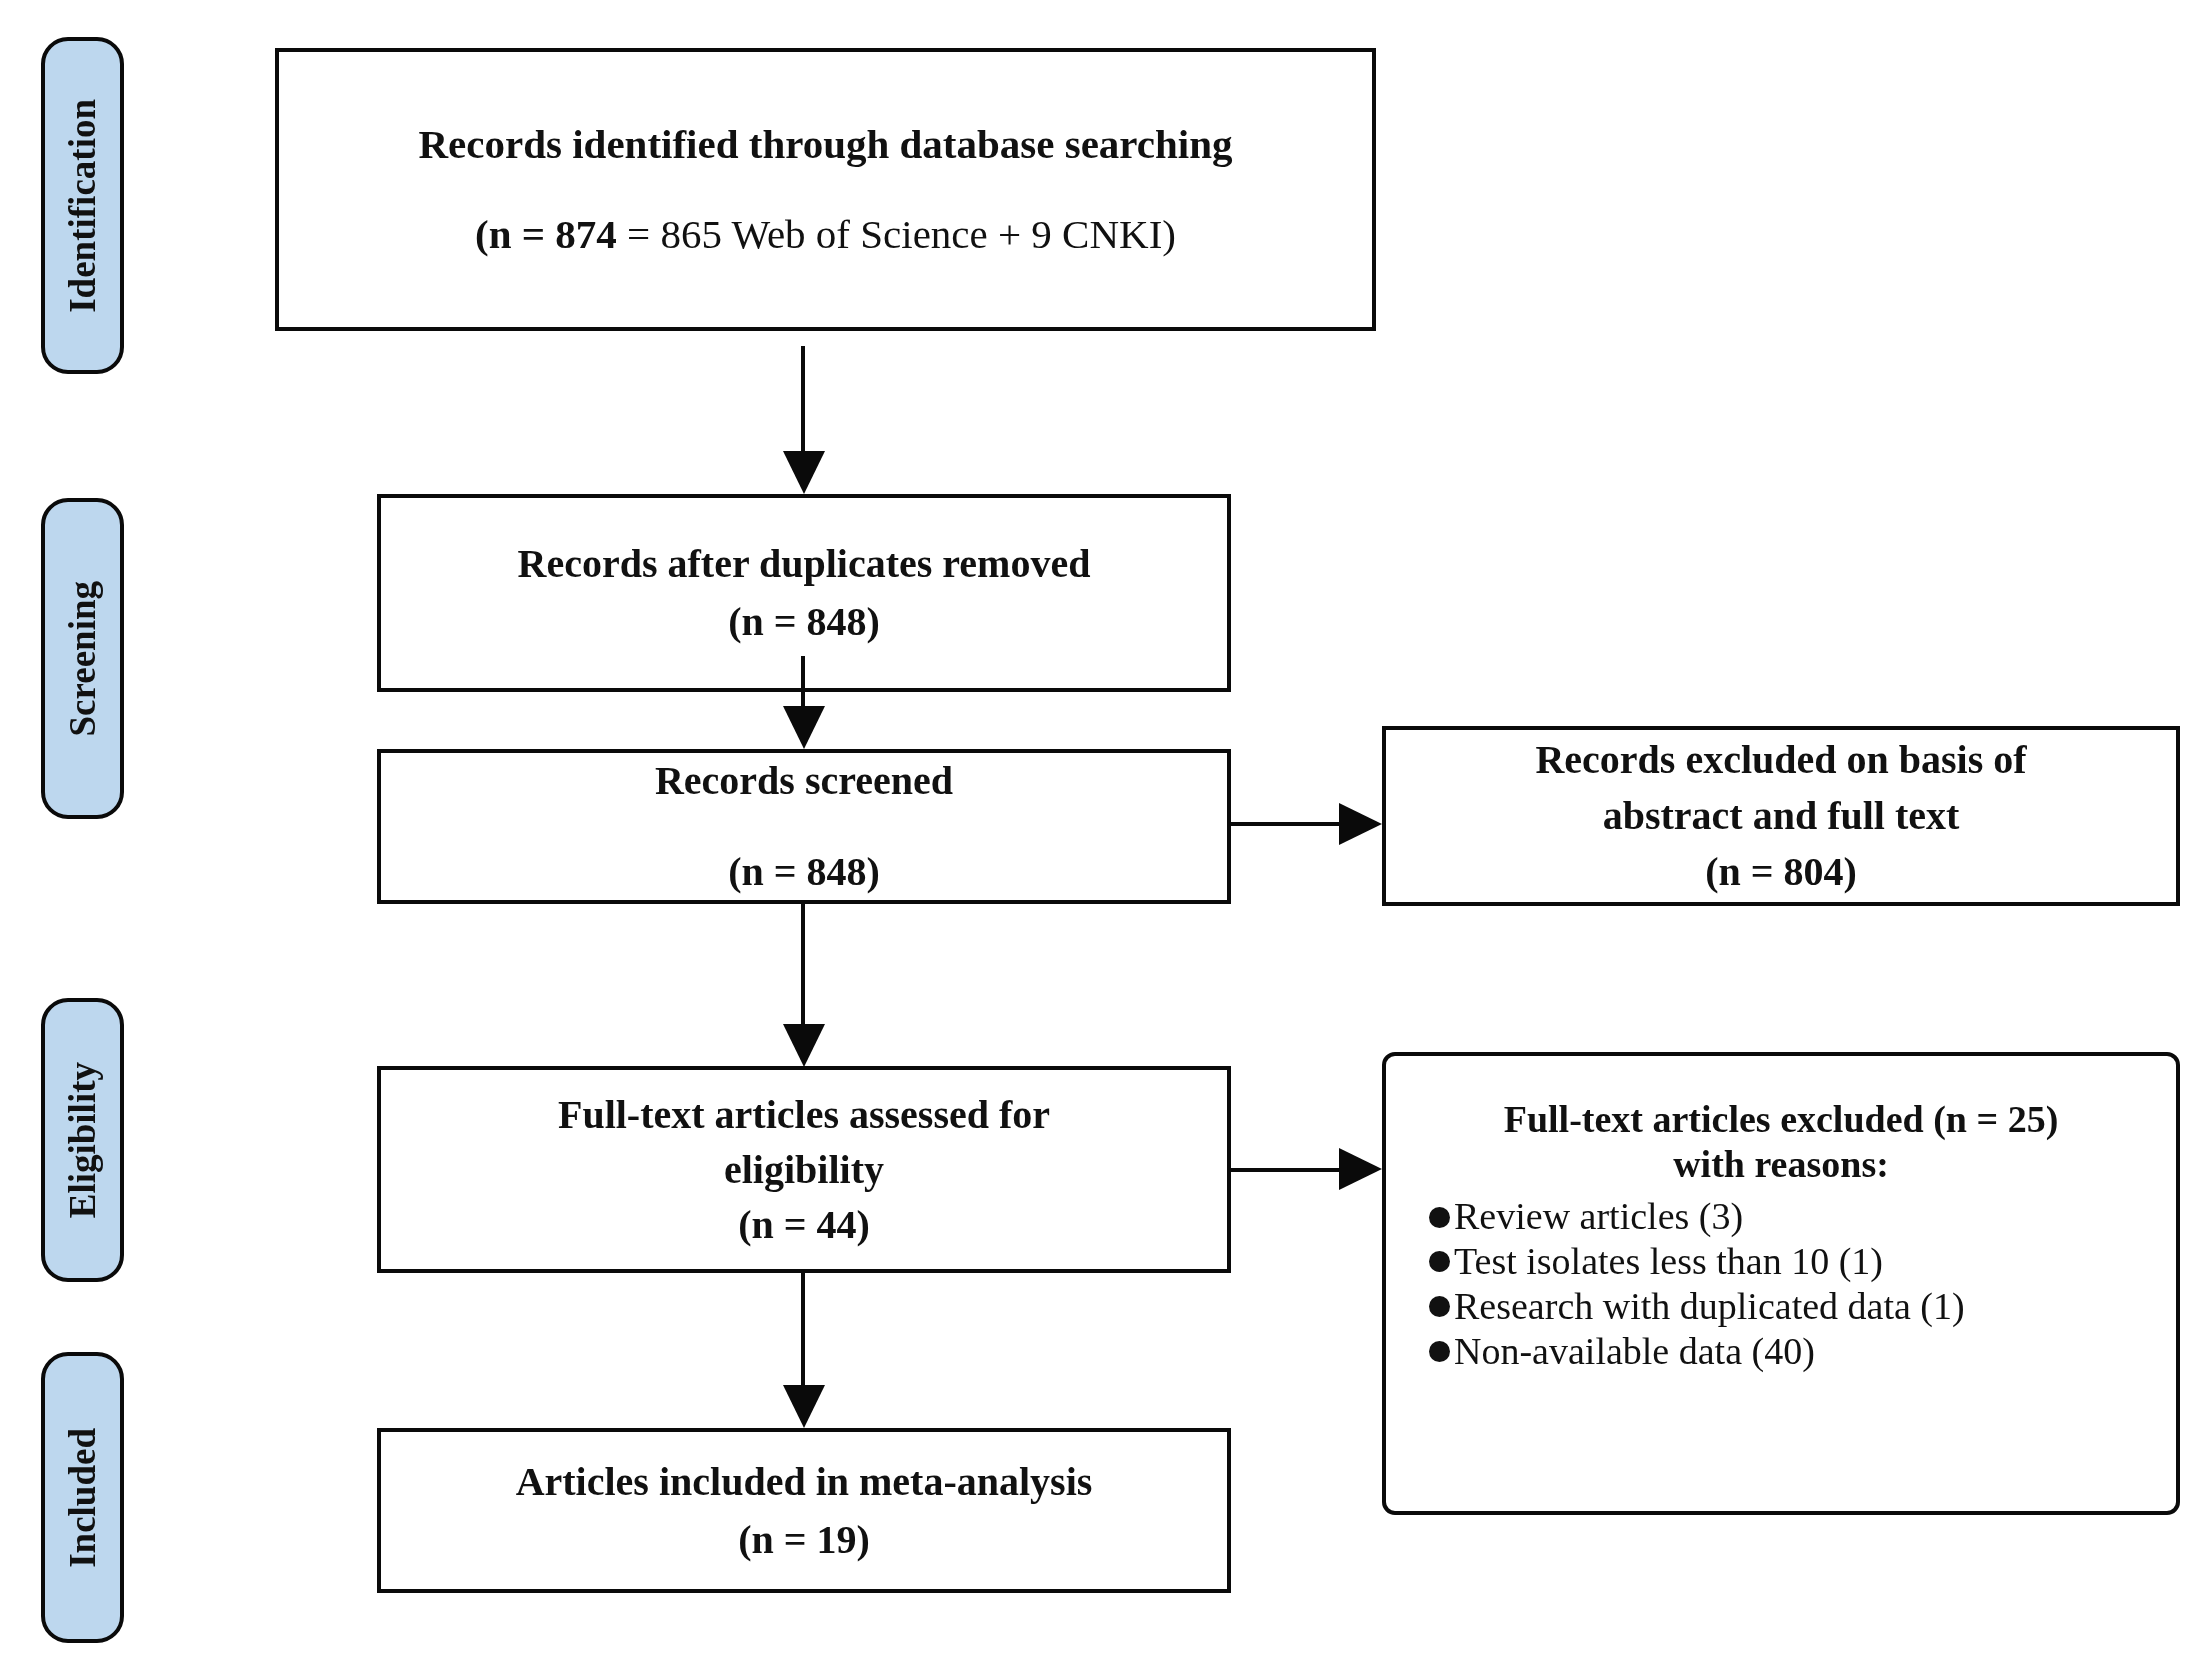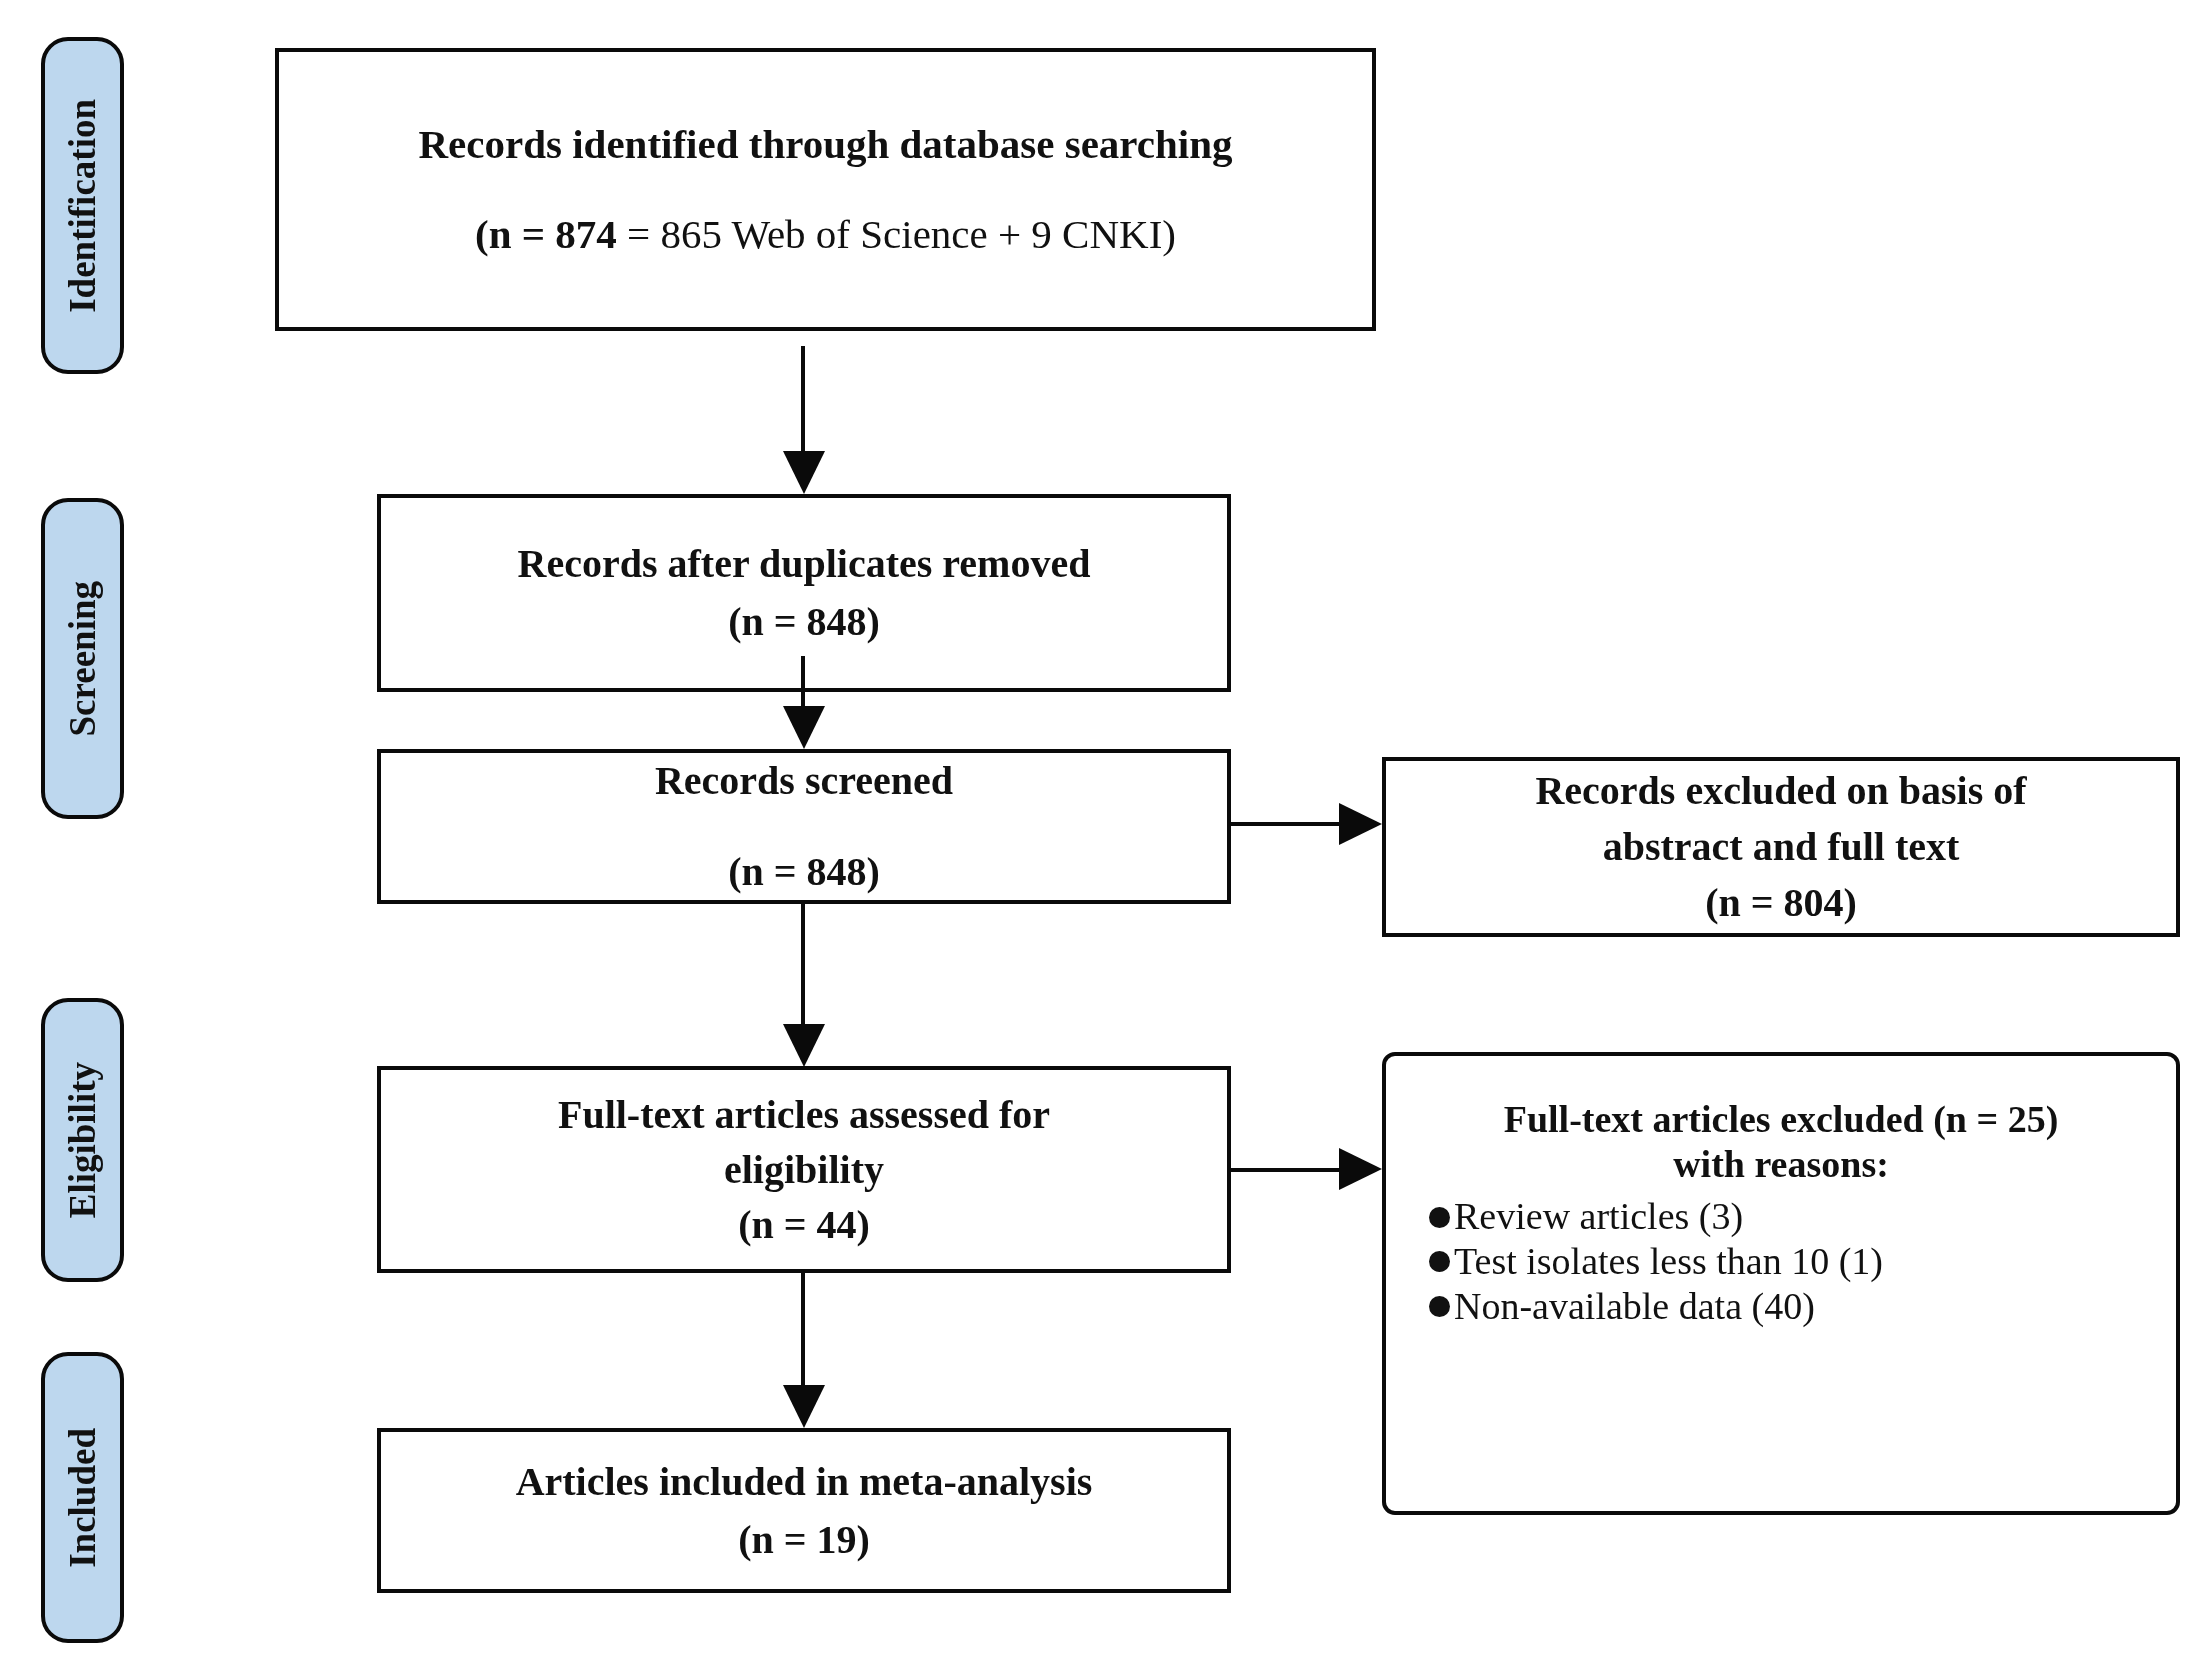--- a/index.html
+++ b/index.html
@@ -51,21 +51,21 @@
     text-align: center;
     font-weight: bold;
     font-size: 40px;
     line-height: 1.45;
   }
   .b1  { left: 275px;  top: 48px;   width: 1101px; height: 283px; font-size: 41px; line-height: 1.2; gap: 40px; }
   .b2  { left: 377px;  top: 494px;  width: 854px; height: 198px; }
   .b3  { left: 377px;  top: 749px; width: 854px; height: 155px; gap: 33px; }
   .b4  { left: 377px;  top: 1066px; width: 854px; height: 207px; line-height: 1.38; }
   .b5  { left: 377px;  top: 1428px; width: 854px; height: 165px; }
-  .rb1 { left: 1382px; top: 726px;  width: 798px; height: 180px; line-height: 1.4; margin-top: 31px; }
+  .rb1 { left: 1382px; top: 726px;  width: 798px; height: 180px; line-height: 1.4; }
   .rb2 {
     left: 1382px; top: 1052px; width: 798px; height: 463px;
     justify-content: flex-start;
     padding-top: 41px;
     font-size: 38px;
     border-radius: 13px;
   }
   .rb2 .heading { font-weight: bold; line-height: 1.18; }
   .bullets {
     margin-top: 7.4px;
@@ -153,20 +153,24 @@
       <div class="bullet">
         <span class="dot"></span>
         <span>Review articles (3)</span>
       </div>
       <div class="bullet">
         <span class="dot"></span>
         <span>Test isolates less than 10 (1)</span>
       </div>
       <div class="bullet">
         <span class="dot"></span>
+        <span>Research with duplicated data (1)</span>
+      </div>
+      <div class="bullet">
+        <span class="dot"></span>
         <span>Non-available data (40)</span>
       </div>
     </div>
   </div>
 
   <div class="vline" style="top:346px; height:106px;"></div>
   <div class="head-down" style="top:451px;"></div>
 
   <div class="vline" style="top:656px; height:52px;"></div>
   <div class="head-down" style="top:706px;"></div>

